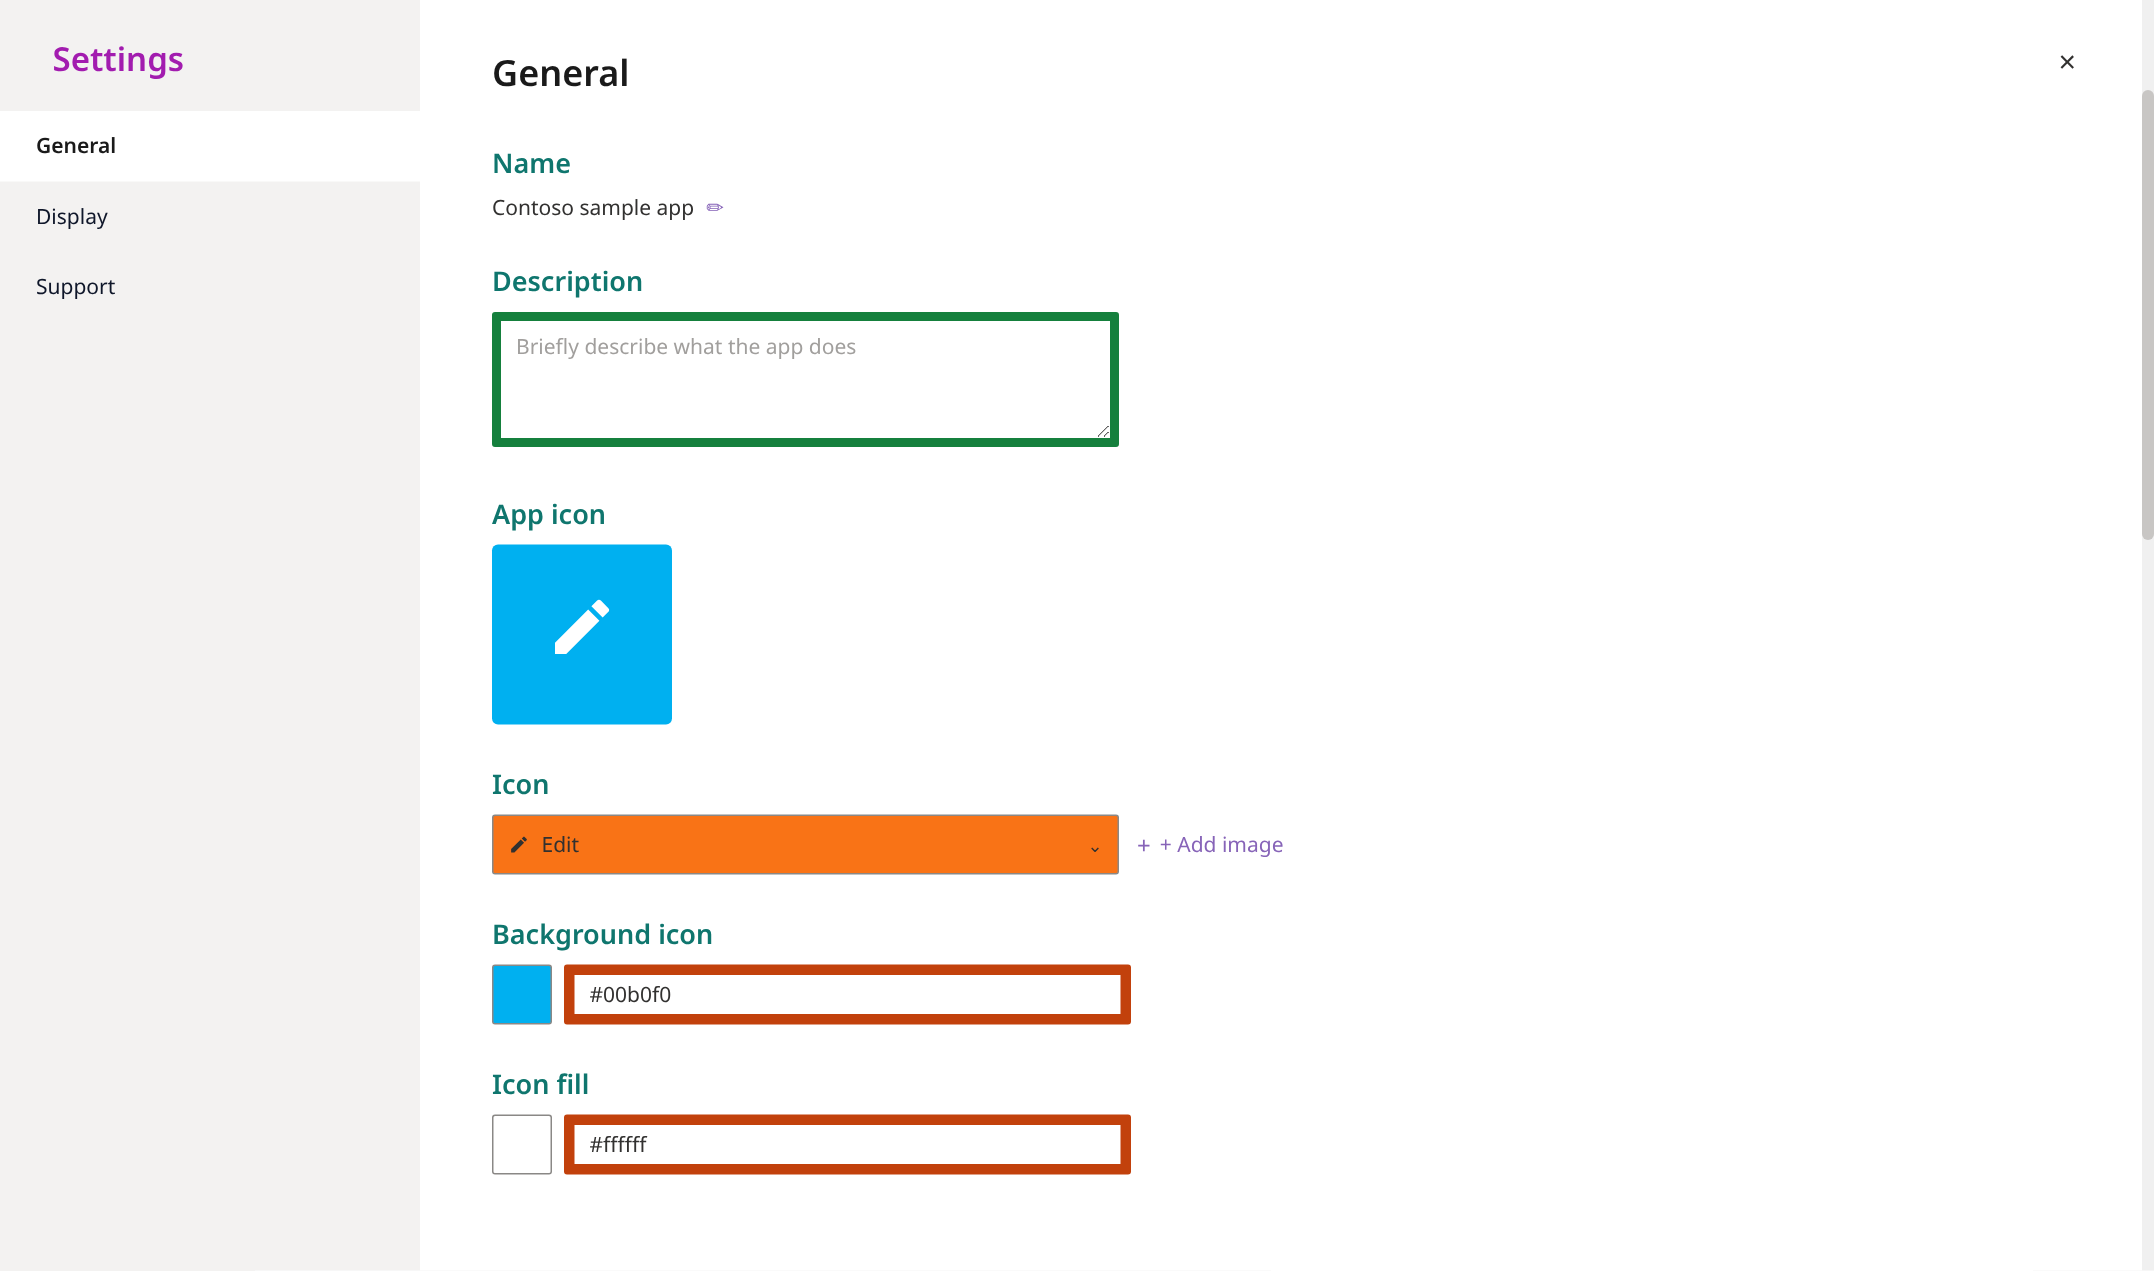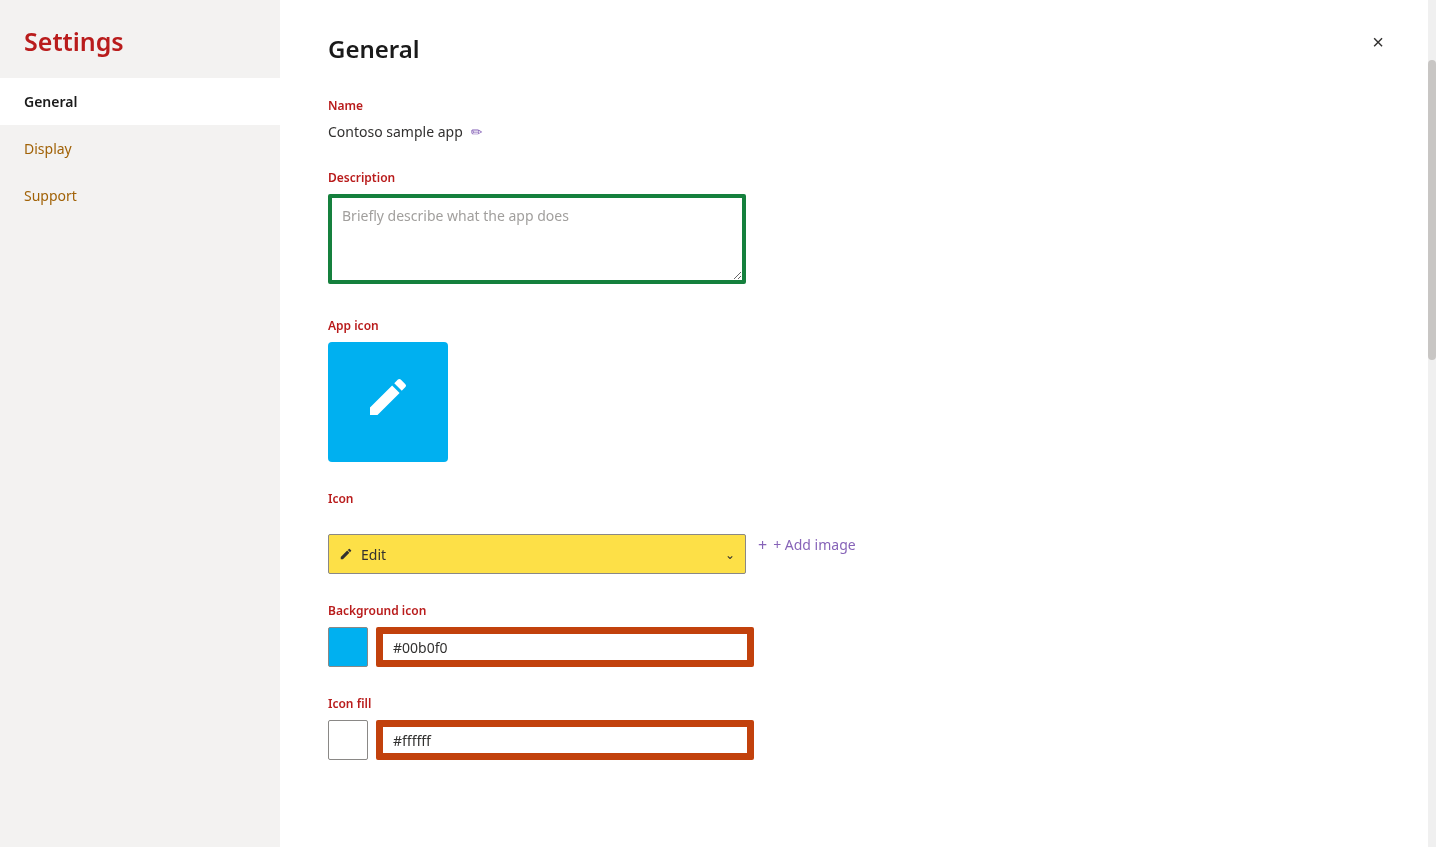--- a/index.html
+++ b/index.html
@@ -20,34 +20,34 @@
     
     .sidebar {
       width: 280px;
       background: #f3f2f1;
       padding: 0;
       flex-shrink: 0;
       height: 100%;
     }
 
     .sidebar-title {
-      font-size: 25px;
+      font-size: 22px;
       font-weight: 600;
-      color: #b91c1c;
-      padding: 24px 24px 20px 24px;
+      color: #a21caf;
+      padding: 24px 24px 20px 35px;
     }
 
     .sidebar-nav {
       list-style: none;
     }
 
     .sidebar-nav li {
       padding: 14px 24px;
       font-size: 14px;
-      color: #a16207;
+      color: #0f172a;
       cursor: pointer;
       border-radius: 0;
     }
 
     .sidebar-nav li.active {
       background: #ffffff;
       font-weight: 600;
       color: #1a1a1a;
     }
 
@@ -97,23 +97,23 @@
       top: 28px;
       right: 40px;
     }
 
     
     .form-section {
       margin-bottom: 28px;
     }
 
     .form-label {
-      font-size: 12px;
+      font-size: 18px;
       font-weight: 600;
-      color: #b91c1c;
+      color: #0f766e;
       margin-bottom: 8px;
       display: block;
     }
 
     .name-row {
       display: flex;
       align-items: center;
       gap: 8px;
       margin-top: 4px;
     }
@@ -125,21 +125,21 @@
 
     .edit-icon-inline {
       color: #8764b8;
       cursor: pointer;
       font-size: 14px;
     }
 
     .description-textarea {
       width: 418px;
       height: 90px;
-      border: 4px solid #15803d;
+      border: 6px solid #15803d;
       border-radius: 2px;
       padding: 8px 10px;
       font-size: 14px;
       color: #a19f9d;
       font-family: inherit;
       resize: both;
     }
 
     .description-textarea::placeholder {
       color: #a19f9d;
@@ -167,29 +167,28 @@
       display: flex;
       align-items: center;
       gap: 12px;
     }
 
     .icon-dropdown {
       width: 418px;
       height: 40px;
       border: 1px solid #8a8886;
       border-radius: 2px;
-      background: #fde047;
+      background: #f97316;
       display: flex;
       align-items: center;
       justify-content: space-between;
       padding: 0 10px;
       cursor: pointer;
       font-size: 14px;
       color: #323130;
-      margin-top: 19px;
     }
 
     .icon-dropdown-left {
       display: flex;
       align-items: center;
       gap: 8px;
     }
 
     .dropdown-chevron {
       font-size: 12px;

